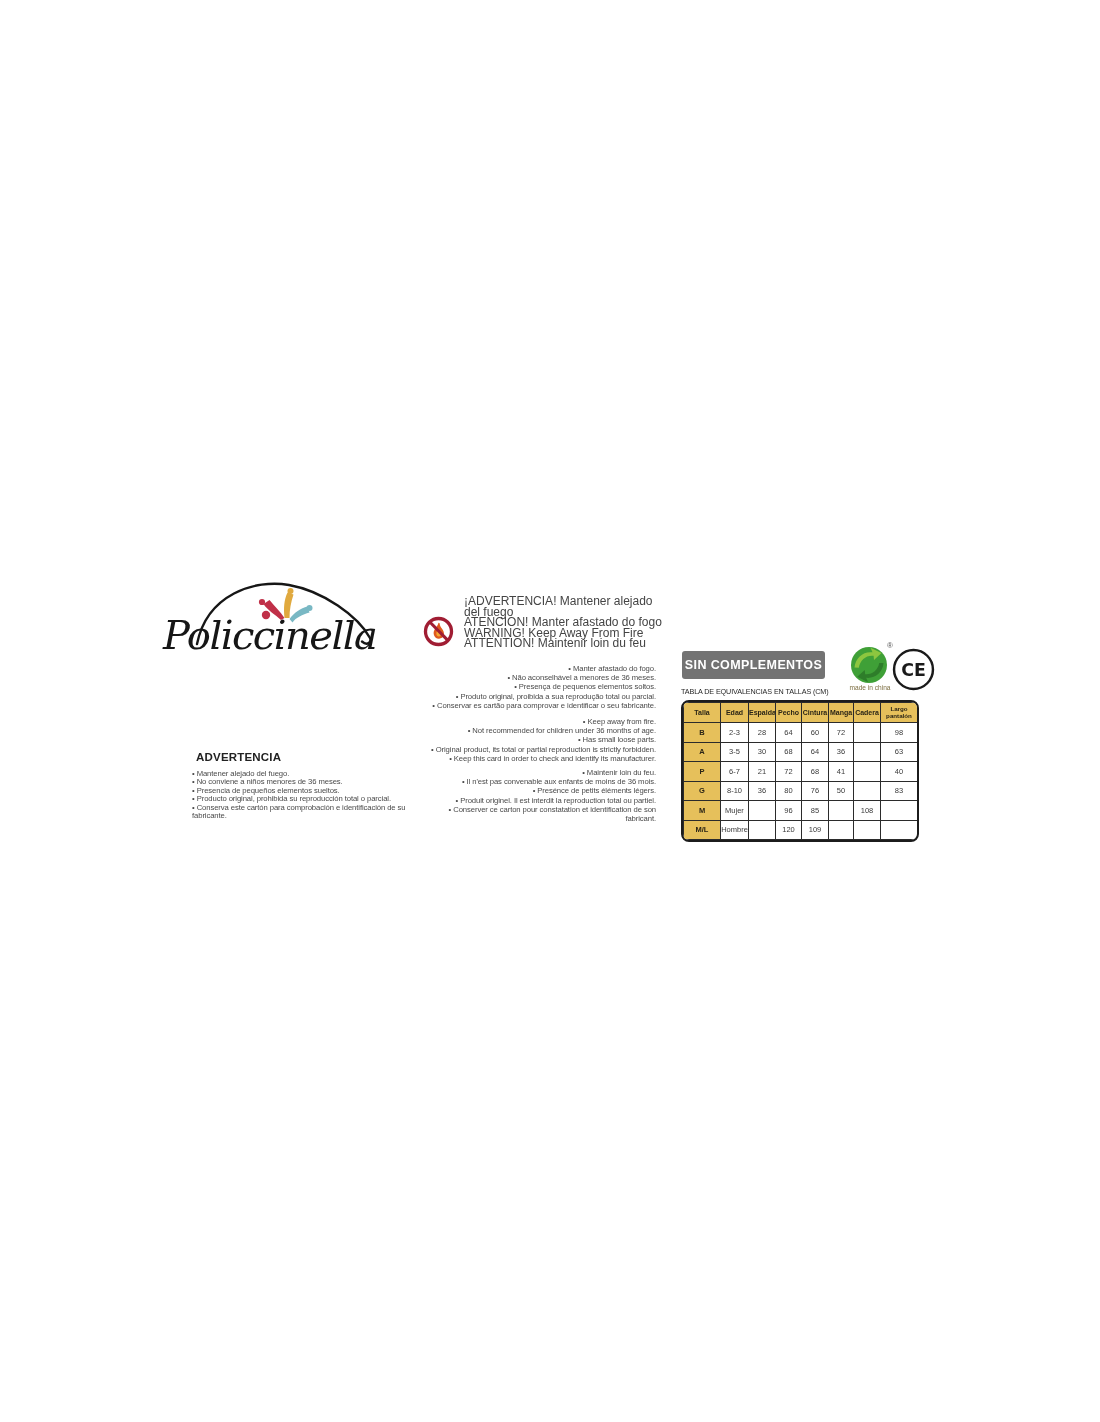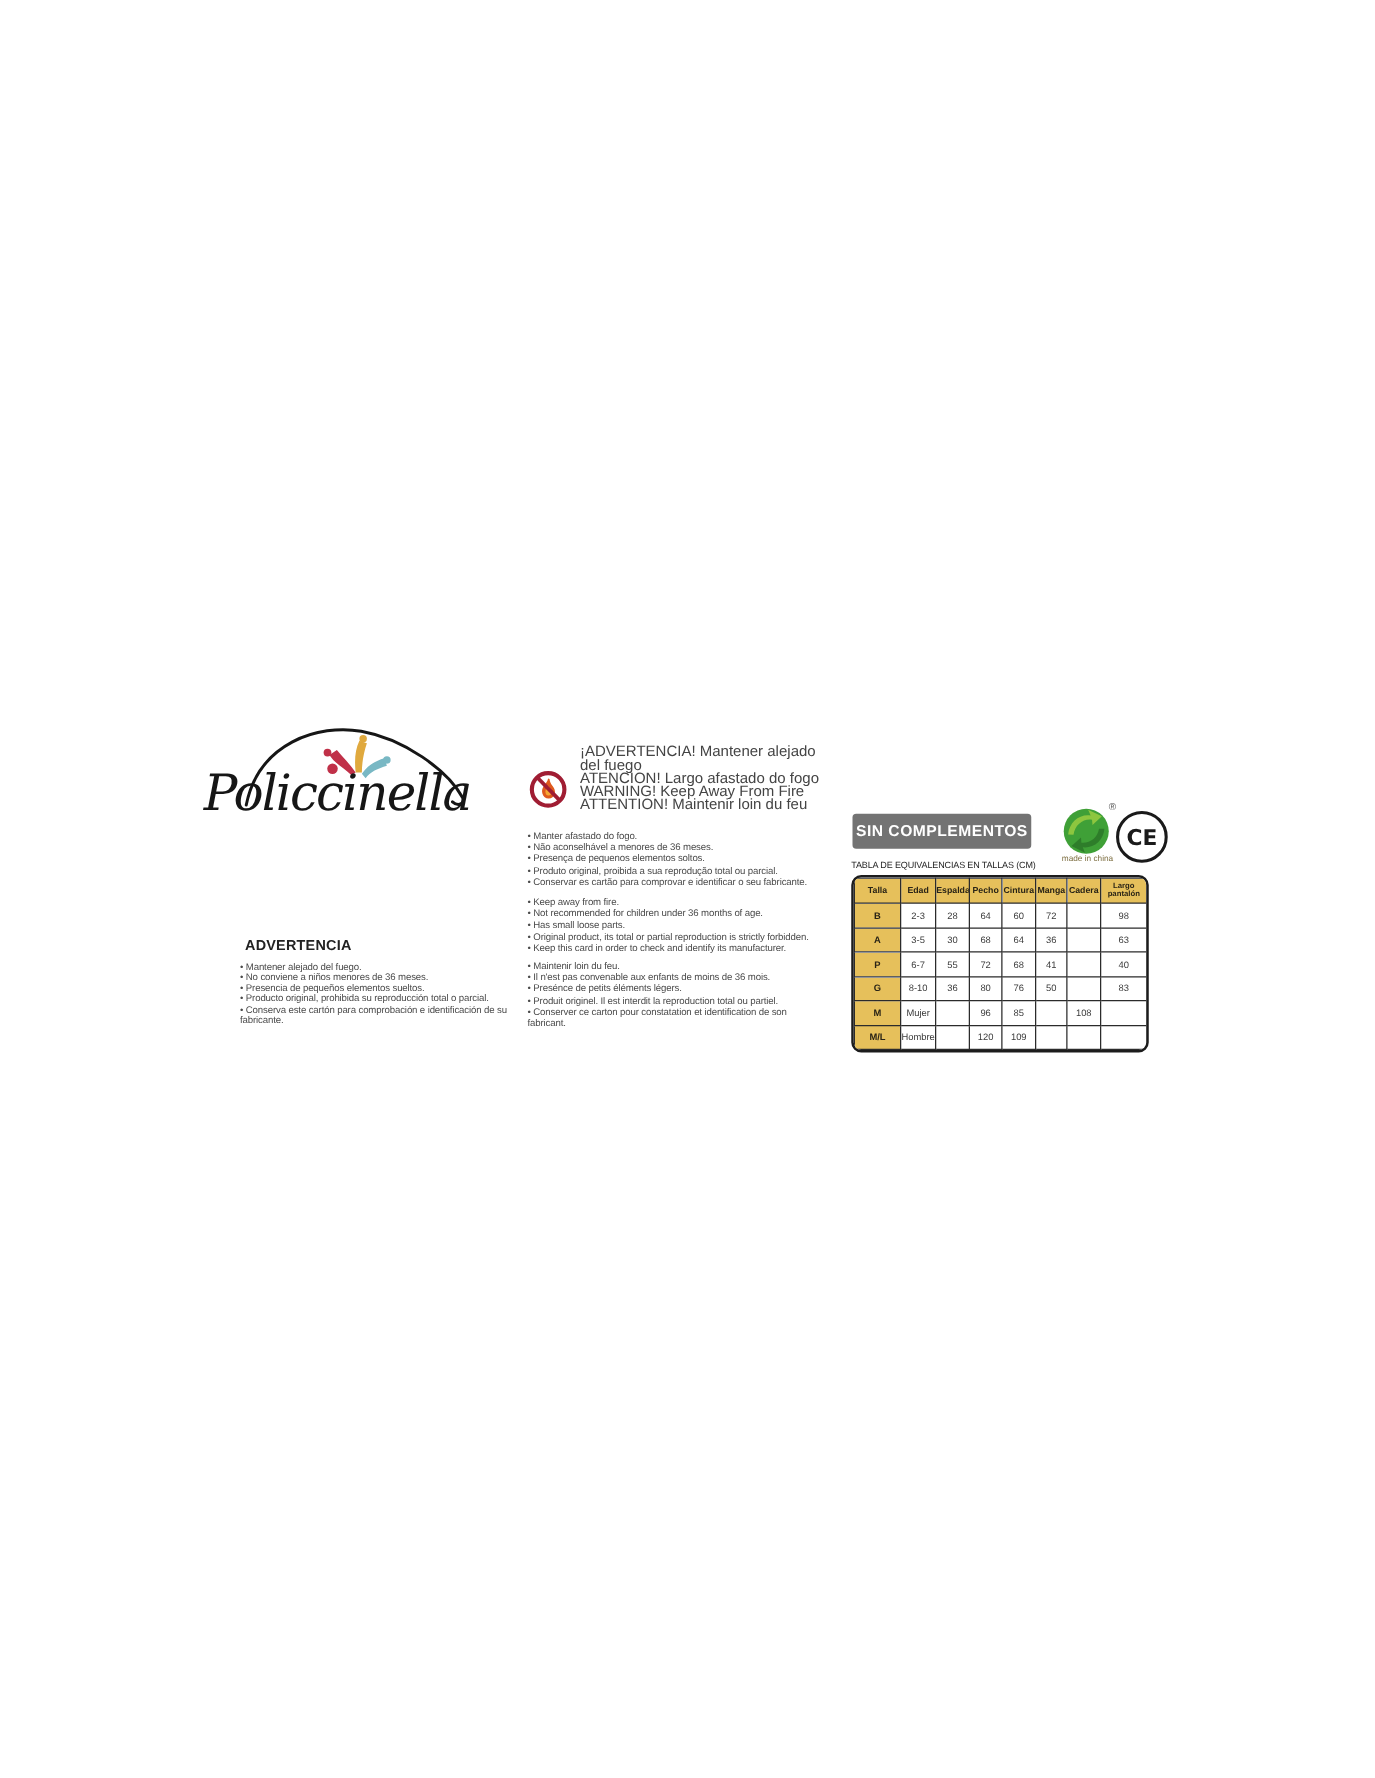--- a/index.html
+++ b/index.html
@@ -19,21 +19,21 @@
   .small-bullets div::before{content:"• ";}
   #es-bullets{left:192px;top:770px;width:216px;}
 
   
   #fire-icon{left:423px;top:616px;width:31px;height:31px;}
   #fire-lines{left:464px;top:596px;width:200px;font-size:12px;line-height:10.5px;color:#444;}
   .mid-block{left:422px;width:234px;}
   #pt-block{top:664px;}
   #en-block{top:717px;}
   #fr-block{top:768px;}
-  .mid-block{font-size:7.7px;line-height:9.2px;}
+  .mid-block{font-size:7.7px;line-height:9.2px;text-align:right;}
 
   
   #banner{left:682px;top:651px;width:143px;height:28px;background:#737373;border-radius:3px;
       color:#ffffff;font-weight:bold;font-size:12.5px;letter-spacing:.4px;
       display:flex;align-items:center;justify-content:center;}
   #green-dot{left:850px;top:646px;width:38px;height:38px;}
   #reg-mark{left:887px;top:641px;font-size:8px;color:#555;}
   #made-in{left:843px;top:684px;width:54px;text-align:center;font-size:6.6px;color:#7d6e41;}
   #ce-mark{left:892px;top:648px;width:43px;height:43px;}
   #table-title{left:681px;top:687px;font-size:7.2px;font-weight:normal;letter-spacing:-0.1px;color:#1f1f1f;}
@@ -79,21 +79,21 @@
   <div class="abs" id="fire-icon">
     <svg width="31" height="31" viewBox="0 0 30 30">
       <circle cx="15" cy="15" r="12.6" fill="#ffffff" stroke="#a01d33" stroke-width="3.2"></circle>
       <path d="M15 6.5 C14.6 9 12.6 10.8 11.4 12.8 C10.3 14.6 10 16.4 10.6 18.3 C11.3 20.5 13 21.9 15.3 22 C17.6 22.1 19.5 20.7 20.1 18.5 C20.7 16.3 19.9 14.4 18.6 12.6 C17.4 10.9 16.2 9.2 16.1 6.9 Z" fill="#df5a1e"></path>
       <path d="M14.9 12 C14.2 13.6 13 14.8 12.9 16.6 C12.8 18.4 13.8 19.7 15.2 19.8 C16.6 19.9 17.8 18.7 17.8 17 C17.8 15.2 16 13.8 14.9 12 Z" fill="#f5a733"></path>
       <line x1="6.6" y1="5.8" x2="23.8" y2="23.4" stroke="#a01d33" stroke-width="3"></line>
     </svg>
   </div>
   <div class="abs" id="fire-lines">
     <div>¡ADVERTENCIA! Mantener alejado del fuego</div>
-    <div>ATENCION! Largo afastado do fogo</div>
+    <div>ATENCION! Manter afastado do fogo</div>
     <div>WARNING! Keep Away From Fire</div>
     <div>ATTENTION! Maintenir loin du feu</div>
   </div>
 
   <div class="abs small-bullets mid-block" id="pt-block">
     <div>Manter afastado do fogo.</div>
     <div>Não aconselhável a menores de 36 meses.</div>
     <div>Presença de pequenos elementos soltos.</div>
     <div>Produto original, proibida a sua reprodução total ou parcial.</div>
     <div>Conservar es cartão para comprovar e identificar o seu fabricante.</div>
@@ -175,21 +175,21 @@
         <td>30</td>
         <td>68</td>
         <td>64</td>
         <td>36</td>
         <td></td>
         <td>63</td>
       </tr>
       <tr>
         <td class="talla">P</td>
         <td>6-7</td>
-        <td>55</td>
+        <td>21</td>
         <td>72</td>
         <td>68</td>
         <td>41</td>
         <td></td>
         <td>40</td>
       </tr>
       <tr>
         <td class="talla">G</td>
         <td>8-10</td>
         <td>36</td>

